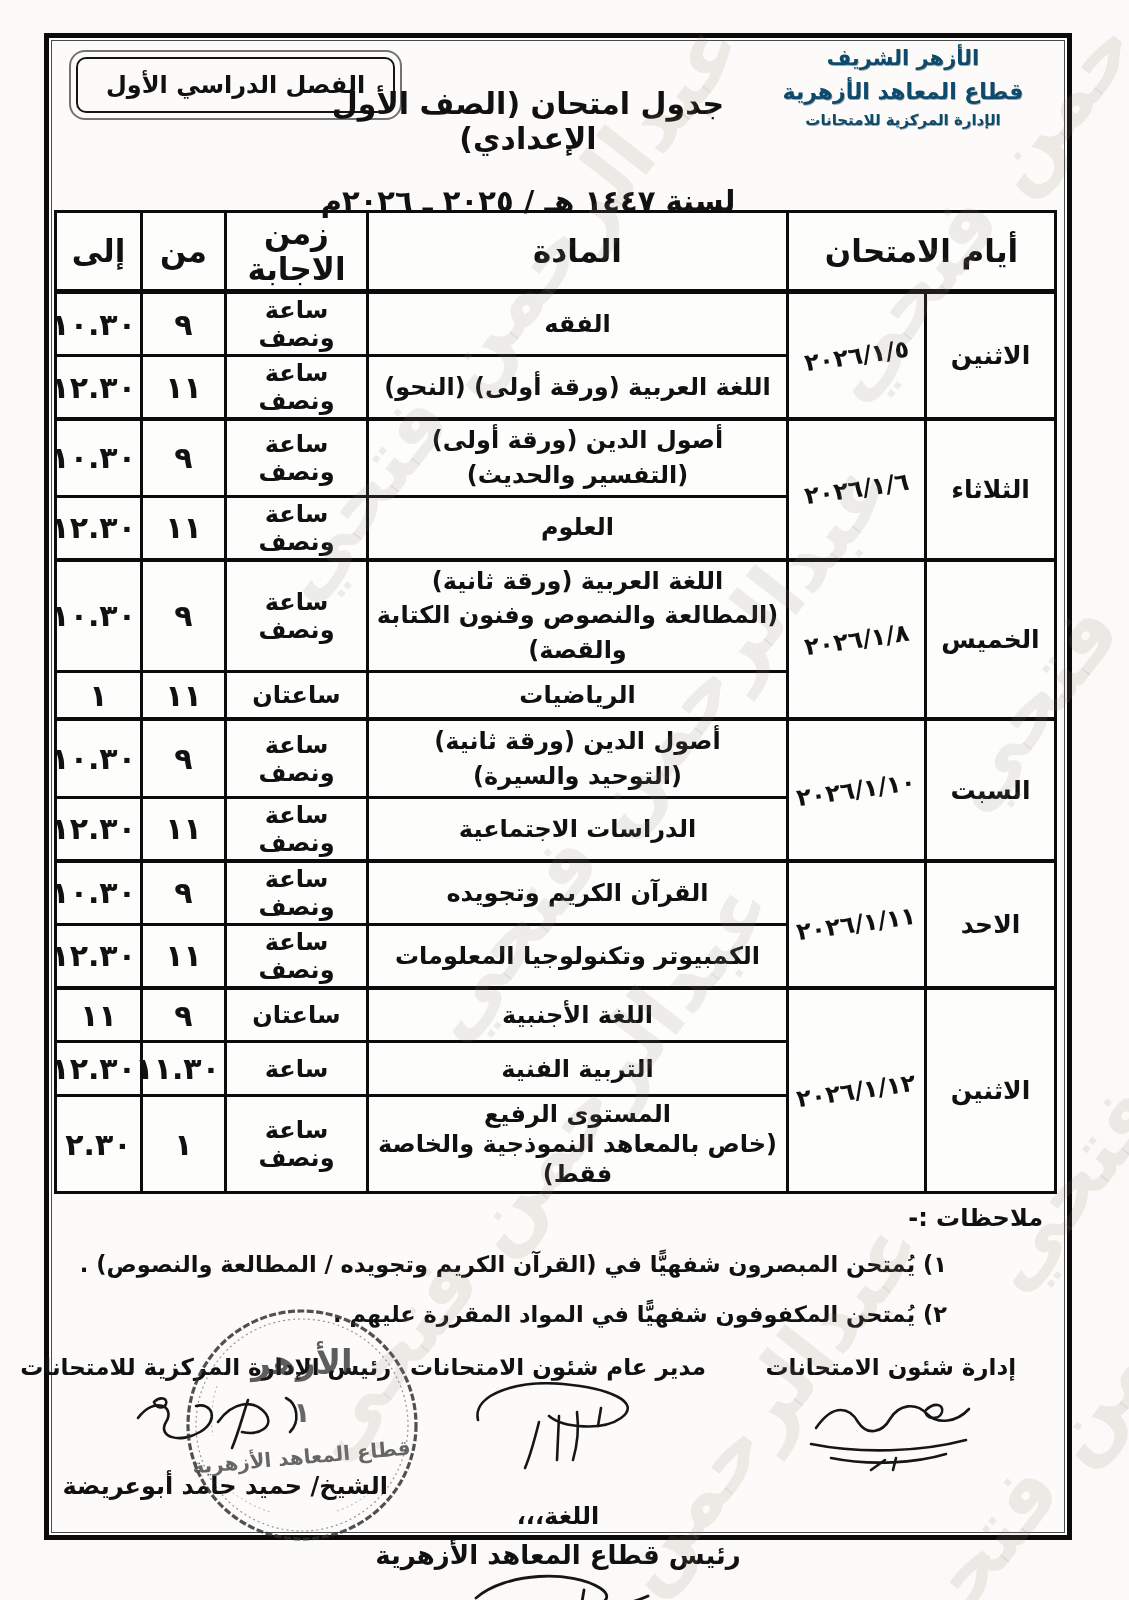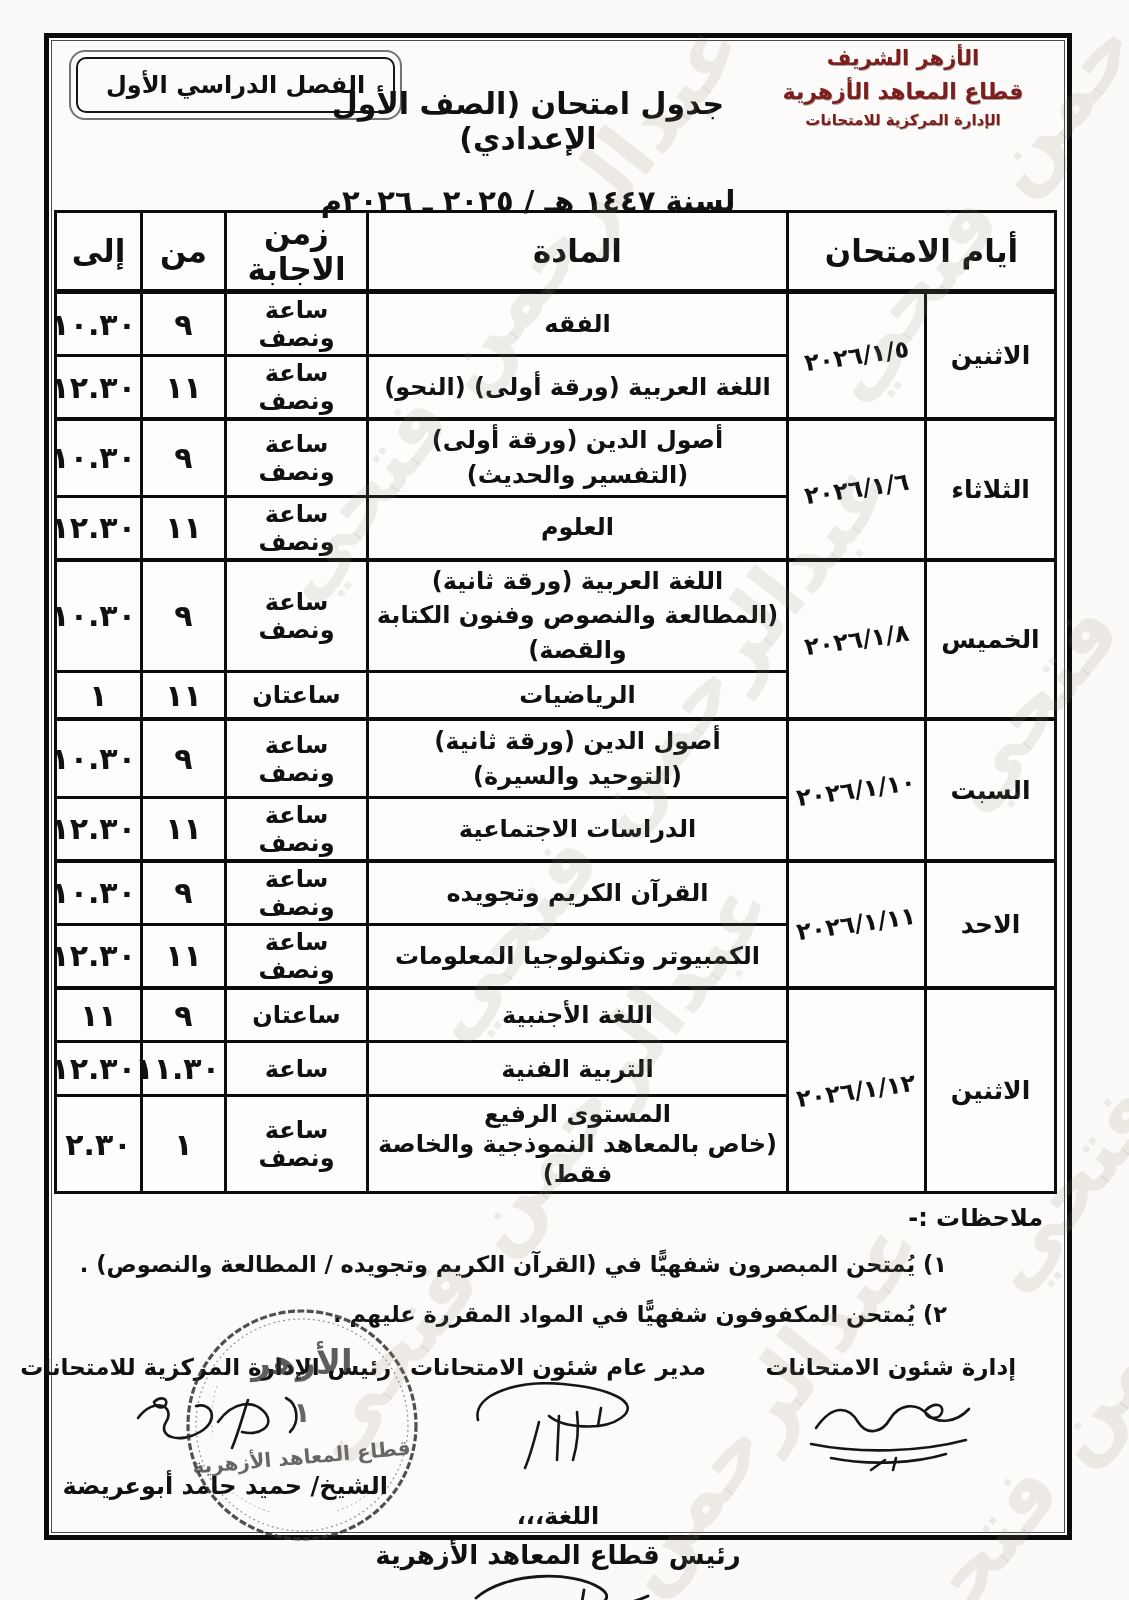--- a/index.html
+++ b/index.html
@@ -31,21 +31,21 @@
   .sem-box {
     position: absolute; left: 10px; top: 12px;
     border: 2px solid #737373; border-radius: 16px; padding: 5px;
   }
   .sem-box-inner {
     border: 2px solid #141414; border-radius: 10px;
     padding: 12px 28px; font-weight: bold; font-size: 24px; white-space: nowrap;
   }
   .org {
     position: absolute; right: 4px; top: 4px; width: 300px;
-    text-align: center; font-weight: bold; color: #7f1d1d;
+    text-align: center; font-weight: bold; color: #0c4a6e;
     line-height: 1.55; letter-spacing: 0.5px;
     text-shadow: 0.6px 0.6px 0 rgba(0,0,0,0.35);
   }
   .org-l1 { font-size: 21px; }
   .org-l2 { font-size: 22px; }
   .org-l3 { font-size: 15px; }
   .title-block { position: absolute; right: 300px; left: 240px; top: 48px; text-align: center; }
   .doc-title { font-size: 30px; font-weight: bold; }
   .doc-subtitle { font-size: 29px; font-weight: bold; margin-top: 28px; }
 

